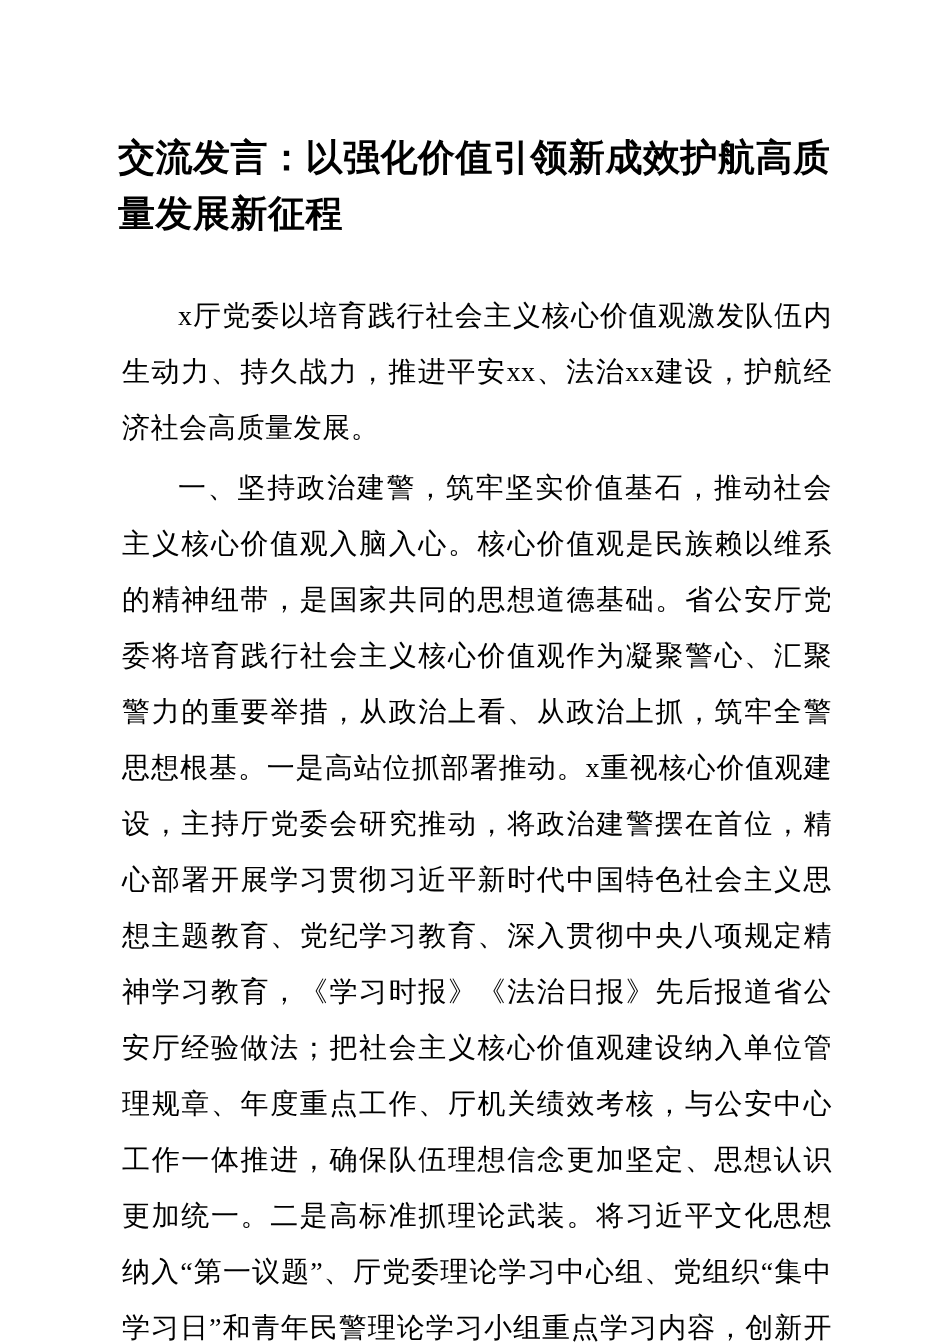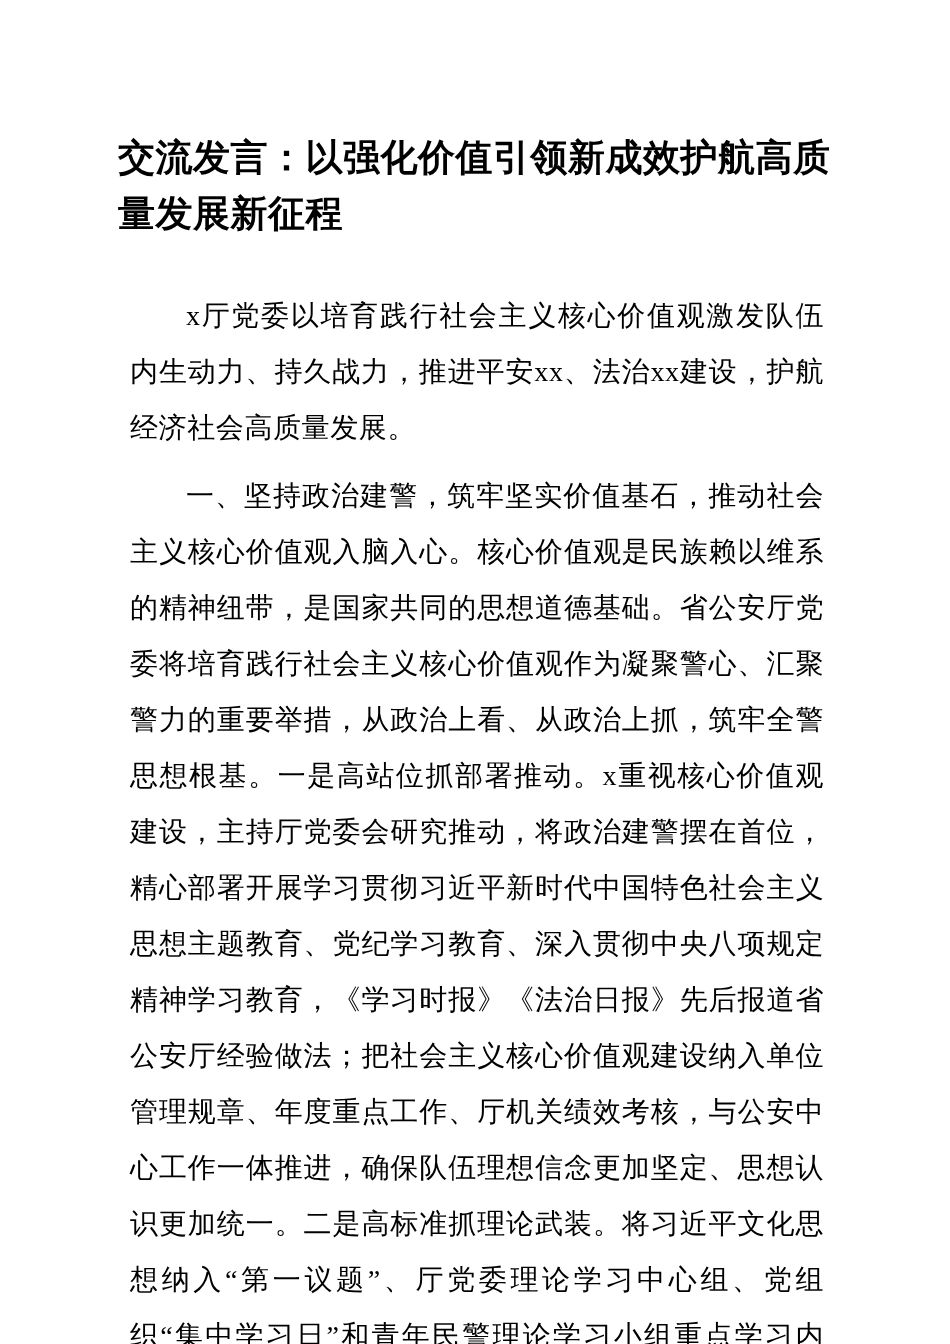--- a/index.html
+++ b/index.html
@@ -21,21 +21,21 @@
   }
   .doc-title {
     margin: 0 0 46px 0;
     font-size: 37px;
     line-height: 56px;
     font-weight: bold;
     text-align: left;
     letter-spacing: 0.5px;
   }
   .doc-paragraph {
-    margin: 12px;
+    margin: 4px;
     font-size: 28px;
     line-height: 56px;
     text-align: justify;
     text-justify: inter-character;
     text-indent: 2em;
     letter-spacing: 0.6px;
     word-break: break-all;
   }
   .bold-lead {
     font-weight: normal;

